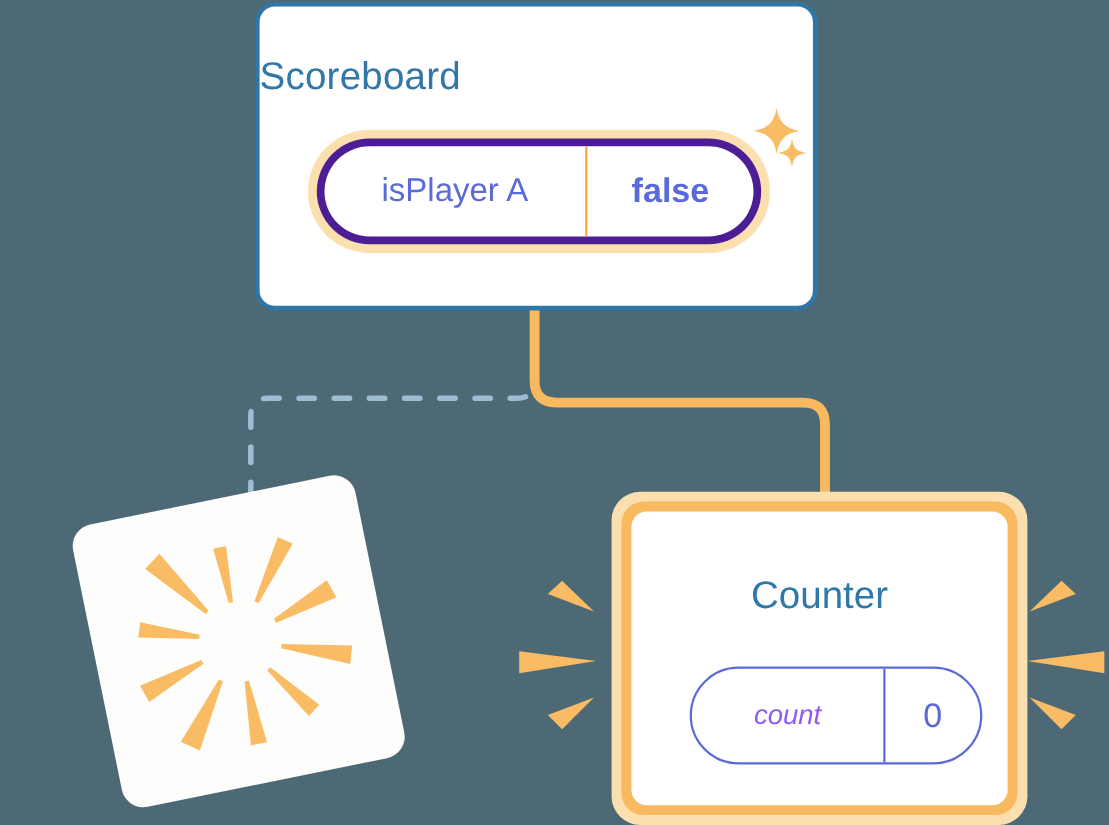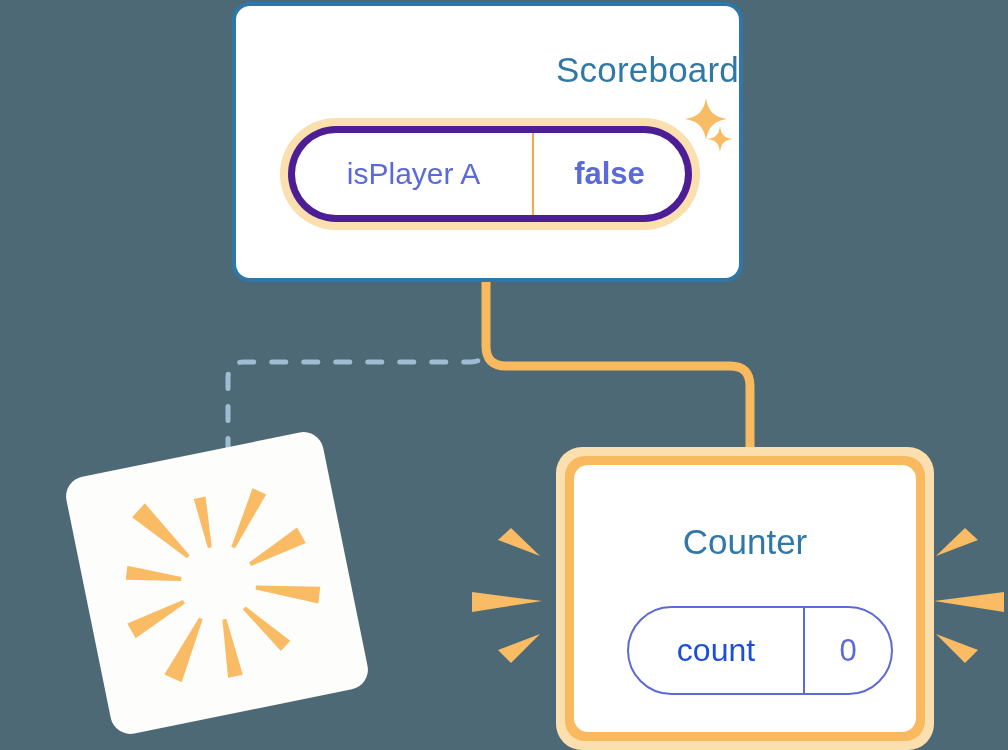--- a/index.html
+++ b/index.html
@@ -40,21 +40,21 @@
     background: #ffffff;
     border: 4px solid #2f77a8;
     border-radius: 18px;
     box-sizing: border-box;
     z-index: 3;
   }
   .scoreboard-title {
     position: absolute;
     left: 0; right: 0;
     top: 44px;
-    text-align: right;
+    text-align: left;
     color: #2f78a8;
     font-size: 35px;
     letter-spacing: 0.2px;
     font-weight: 400;
   }
 
   
   .pill-outer {
     position: absolute;
     left: 44px;
@@ -164,22 +164,23 @@
     display: flex;
     align-items: stretch;
     overflow: hidden;
     background: #ffffff;
   }
   .count-key {
     flex: 0 0 174px;
     display: flex;
     align-items: center;
     justify-content: center;
-    color: #1d4ed8;
-    font-size: 32px;
+    color: #8b5cf6;
+    font-size: 25px;
+    font-style: italic;
   }
   .count-divider {
     width: 2px;
     background: #5b6ad6;
   }
   .count-val {
     flex: 1 1 auto;
     display: flex;
     align-items: center;
     justify-content: center;

